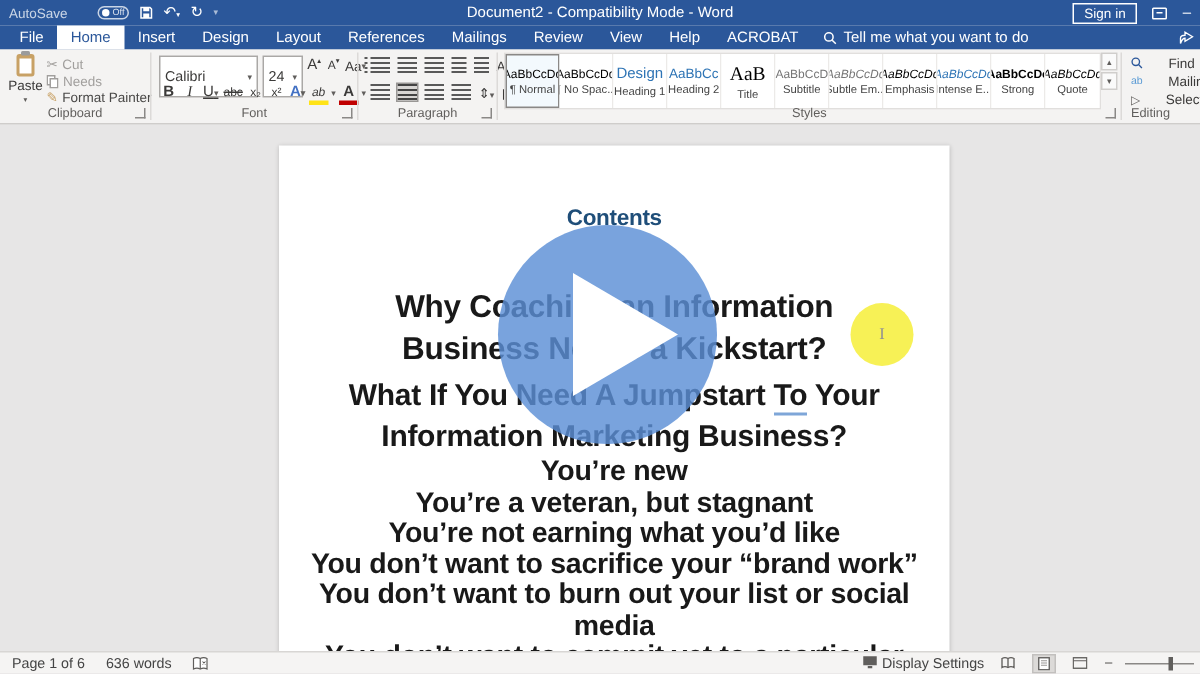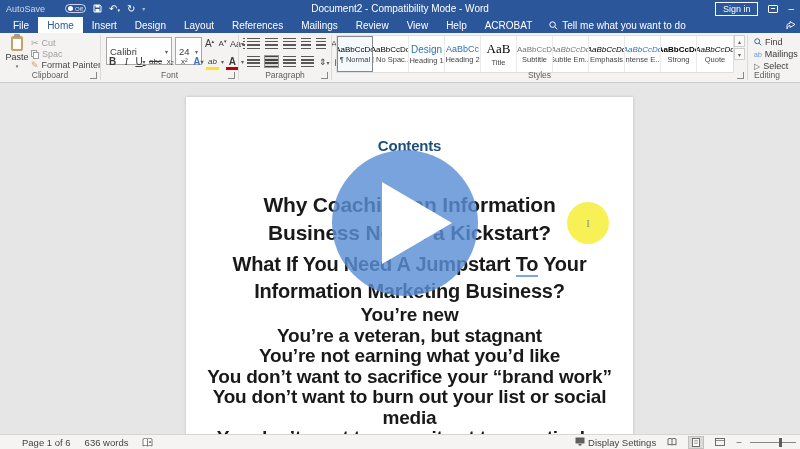--- a/index.html
+++ b/index.html
@@ -76,39 +76,39 @@
   .s-sample{font-size:8px;white-space:nowrap;color:#000}
   .s-label{font-size:7.5px;color:#444;white-space:nowrap}
   .c-h{color:#2e74b5}
   .it{font-style:italic}
   .gray{color:#767676}
   .s-title-sample{font-size:13px;font-family:Liberation Serif, serif}
   .gscroll{position:absolute;right:2px;top:2px;width:11px;display:flex;flex-direction:column;gap:1px}
   .gsb{height:12px;border:1px solid #d0cecc;background:#fafafa;font-size:6px;color:#605e5c;display:flex;align-items:center;justify-content:center;cursor:pointer}
 
   
-  .erow{position:absolute;left:6px;display:flex;align-items:center;gap:3px;font-size:9px;color:#3b3a39;white-space:nowrap;cursor:pointer}
+  .erow{position:absolute;left:6px;display:flex;align-items:center;gap:17px;font-size:9px;color:#3b3a39;white-space:nowrap;cursor:pointer}
 
   
   .page{position:absolute;left:186px;top:97px;width:447px;height:340px;background:#fff;box-shadow:0 0 3px rgba(0,0,0,.18);z-index:1;overflow:hidden}
   .doc{padding-top:40px;text-align:center;color:#191919;font-weight:600;letter-spacing:-0.2px}
   .doc-heading{font-size:15px;line-height:18px;color:#1f4e79;margin-bottom:36px;font-weight:600}
   .doc-title{font-size:21px;line-height:28px}
   .doc-sub{font-size:20px;line-height:27px;margin-top:4px}
   .tounder{border-bottom:2px solid #7ea6d8}
   .doc-line{font-size:19px;line-height:20.5px}
 
   
   .play{position:absolute;left:332px;top:150px;width:146px;height:146px;border-radius:50%;background:rgba(91,143,214,.82);z-index:5;display:flex;align-items:center;justify-content:center;cursor:pointer}
   .cursor-hl{position:absolute;left:567px;top:202px;width:42px;height:42px;border-radius:50%;background:#f7f04a;opacity:.93;z-index:5;display:flex;align-items:center;justify-content:center}
   .ibeam{font-family:"Liberation Serif",serif;font-size:11px;color:#8a8a8a}
 
   
   .statusbar{position:absolute;left:0;top:434px;width:800px;height:15px;background:#f5f4f3;border-top:1px solid #d8d6d4;display:flex;align-items:center;font-size:9.5px;color:#444;z-index:30}
-  .sb-left{display:flex;align-items:center;gap:14px;padding-left:22px}
+  .sb-left{display:flex;align-items:center;gap:14px;padding-left:8px}
   .sb-right{position:absolute;right:0;display:flex;align-items:center;gap:8px;padding-right:4px}
   .viewbtn{width:16px;height:13px;display:flex;align-items:center;justify-content:center;cursor:pointer}
   .viewbtn.sel{background:#dcdad8;border:1px solid #c2c0be}
   .zoomtrack{width:46px;height:1px;background:#8a8886;position:relative;cursor:pointer}
   .zoomthumb{position:absolute;left:29px;top:-4px;width:3px;height:9px;background:#605e5c}
   svg{display:block}
 </style>
 </head>
 <body>
 
@@ -176,21 +176,21 @@
     </div>
     <div class="small-row dim" style="top:5px">
       <span>✂</span>
         <span>Cut</span>
     </div>
     <div class="small-row dim" style="top:16px">
       <svg width="8" height="9" viewBox="0 0 8 9">
           <rect x="0.5" y="0.5" width="5" height="6" fill="#fff" stroke="#a19f9d"></rect>
           <rect x="2.5" y="2.5" width="5" height="6" fill="#fff" stroke="#a19f9d"></rect>
         </svg>
-      <span>Spac</span>
+      <span>Needs</span>
     </div>
     <div class="small-row" style="top:27px">
       <span class="fp-ic">✎</span>
       <span>Format Painter</span>
     </div>
     <div class="glabel">Clipboard</div>
     <span class="launcher"></span>
   </div>
   <div class="gsep" style="left:100px"></div>
 

